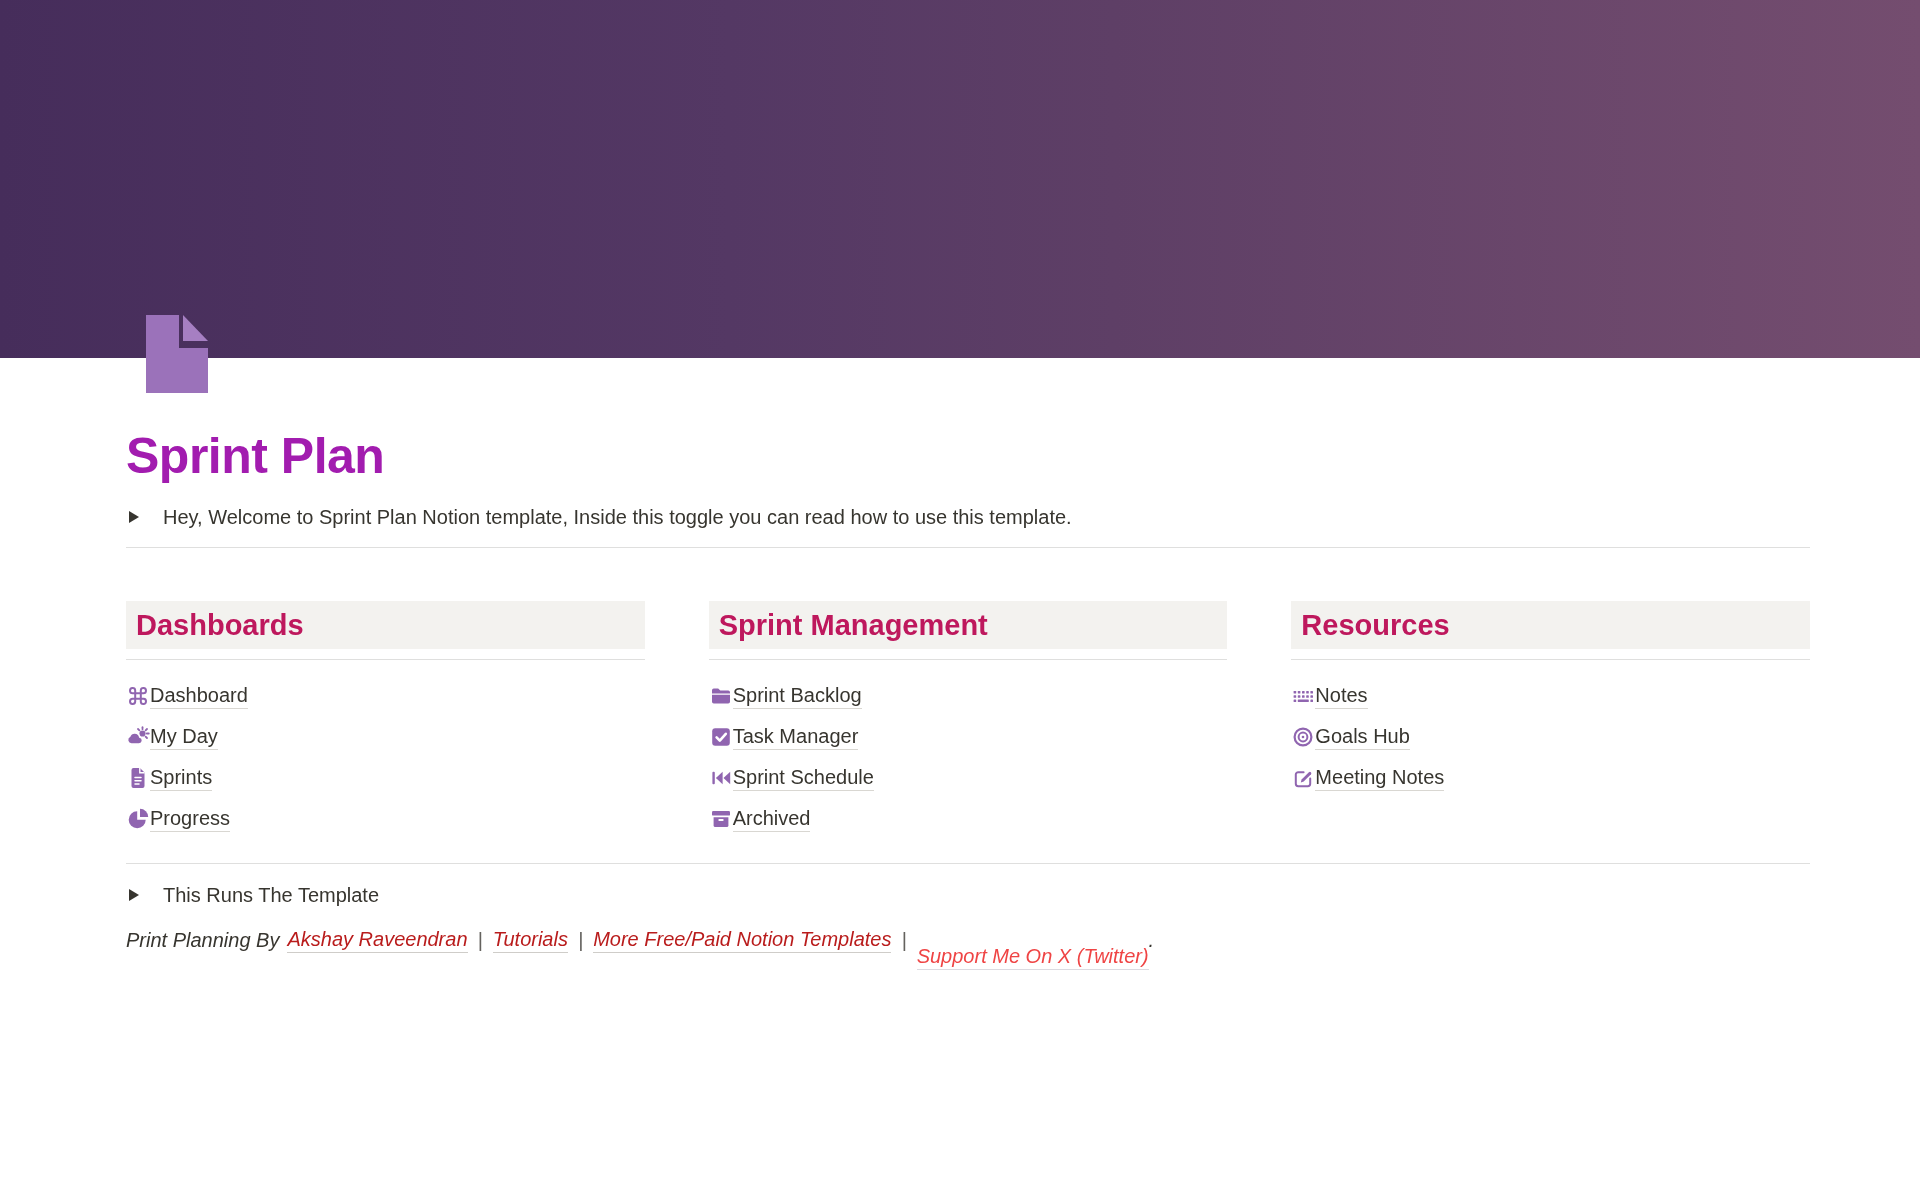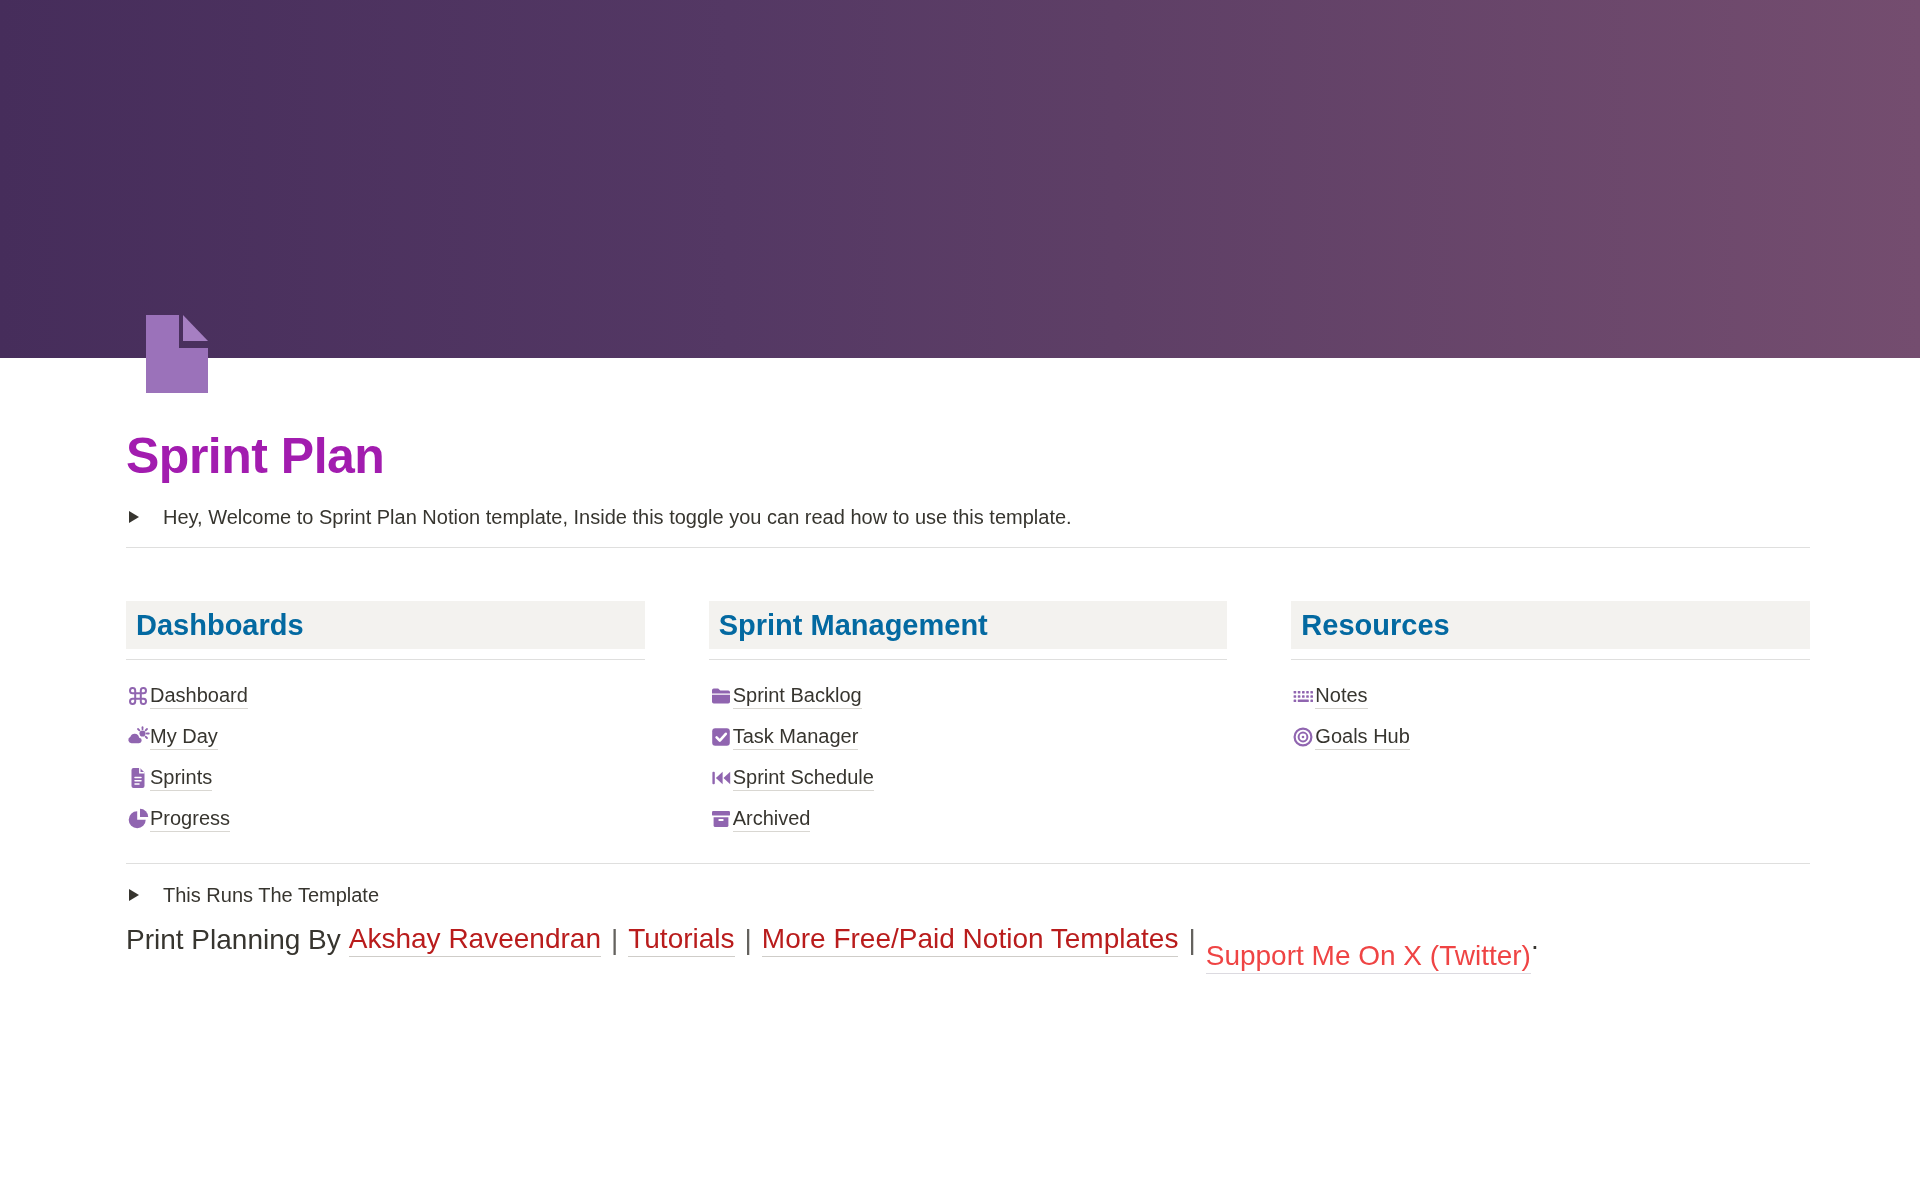--- a/index.html
+++ b/index.html
@@ -23,30 +23,30 @@
   .tri { width:0; height:0; border-left:10px solid #37352f; border-top:6px solid transparent; border-bottom:6px solid transparent; margin-left:3px; flex:none; }
 
   .divider { height:1px; background:rgba(55,53,47,0.16); }
   .divider.top-cols { margin-top:9px; }
   .divider.above-footer { margin-top:24px; }
 
   
   .columns { display:flex; gap:64px; margin-top:53px; }
   .col { flex:1 1 0; min-width:0; }
   .col-heading { background:#f3f2ef; height:48px; display:flex; align-items:center; padding:0 10px; }
-  .col-heading span { font-size:29px; font-weight:700; color:#0369a1; }
+  .col-heading span { font-size:29px; font-weight:700; color:#be185d; }
   .col .divider { margin-top:10px; }
   .links { margin-top:15px; }
   .link-row { display:flex; align-items:center; height:41px; gap:0; cursor:pointer; }
   .link-row svg { flex:none; }
   .link-label { font-size:20px; color:#37352f; border-bottom:1.5px solid #d9d7d2; padding-bottom:1px; line-height:1.2; }
 
   
   .bottom-toggle { margin-top:10px; }
-  .credit { margin-top:4px; height:40px; display:flex; align-items:center; font-size:28px; }
+  .credit { margin-top:4px; height:40px; display:flex; align-items:center; font-size:20px;font-style:italic; }
   .credit .prefix { margin-right:8px; }
   .credit .flink { color:#b91c1c; border-bottom:1.5px solid #cfcdc9; padding-bottom:1px; cursor:pointer; }
   .credit .flink.muted { color:#ef4444; border-bottom-color:#dcdae0;margin-top:34px; }
   .credit .sep { color:#64625e; margin:0 10px; }
   .credit .suffix { color:#37352f; }
 
   .icon24 { width:24px; height:24px; }
 </style>
 </head>
 <body>
@@ -188,20 +188,27 @@
             <span class="link-label">Notes</span>
           </div>
           <div class="link-row">
             <svg class="icon24" viewBox="0 0 24 24">
               <circle cx="12" cy="12" r="8.4" fill="none" stroke="#9065b0" stroke-width="2.2"></circle>
               <circle cx="12" cy="12" r="4.4" fill="none" stroke="#9065b0" stroke-width="2"></circle>
               <circle cx="12" cy="12" r="1.3" fill="#9065b0"></circle>
             </svg>
             <span class="link-label">Goals Hub</span>
           </div>
+          <div class="link-row">
+            <svg class="icon24" viewBox="0 0 24 24">
+              <path d="M19.2 12.4 v5.4 a2.4 2.4 0 0 1 -2.4 2.4 H7.2 a2.4 2.4 0 0 1 -2.4 -2.4 V8.6 a2.4 2.4 0 0 1 2.4 -2.4 h5.4" fill="none" stroke="#9065b0" stroke-width="2" stroke-linecap="round"></path>
+              <path d="M10.6 13.5 L17.9 6.2 a1.5 1.5 0 0 1 2.1 2.1 L12.7 15.6 L9.8 16.4 Z" fill="#9065b0"></path>
+            </svg>
+            <span class="link-label">Meeting Notes</span>
+          </div>
         </div>
       </div>
 
     </div>
 
     <div class="divider above-footer"></div>
 
     <div class="toggle-row bottom-toggle">
       <span class="tri"></span>
       <span>This Runs The Template</span>

